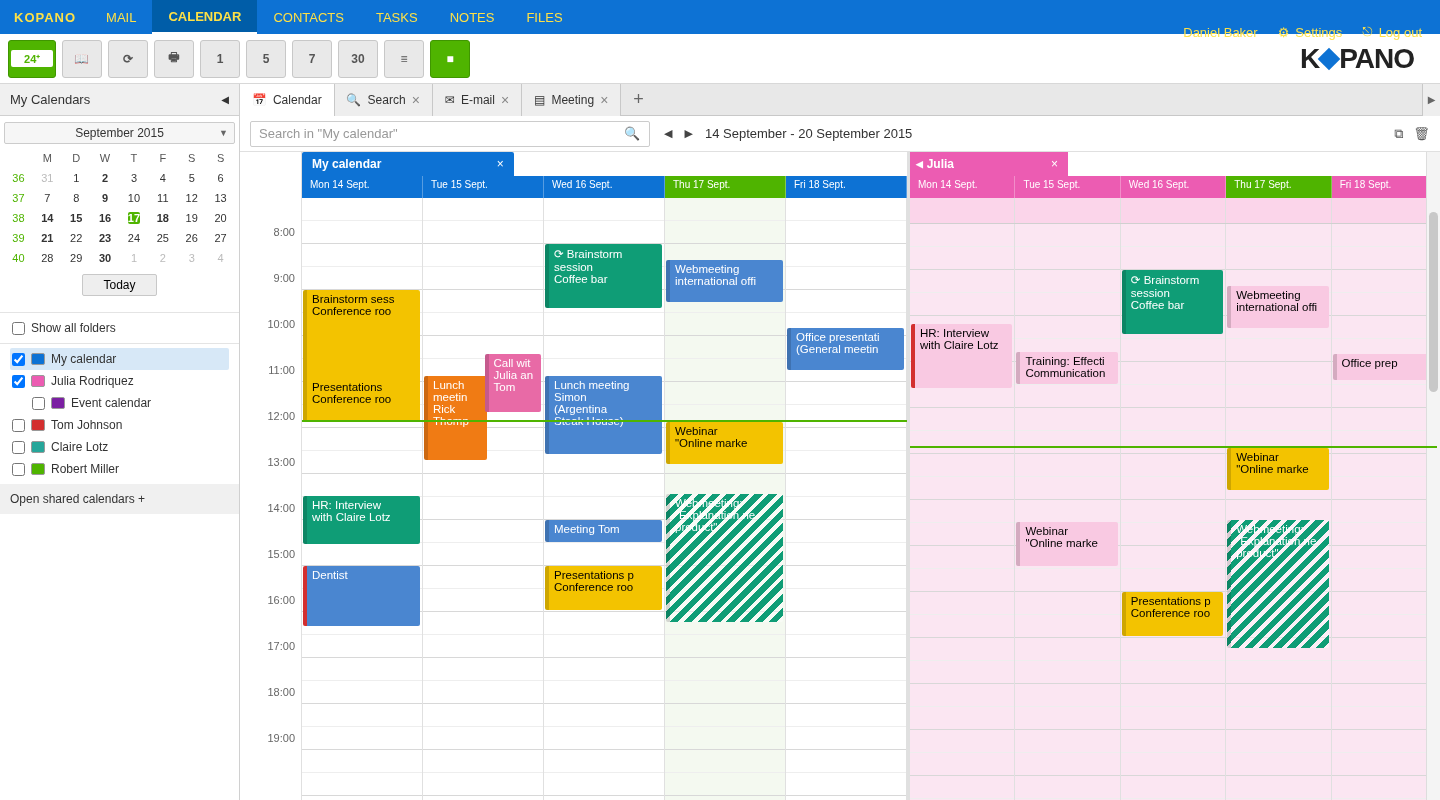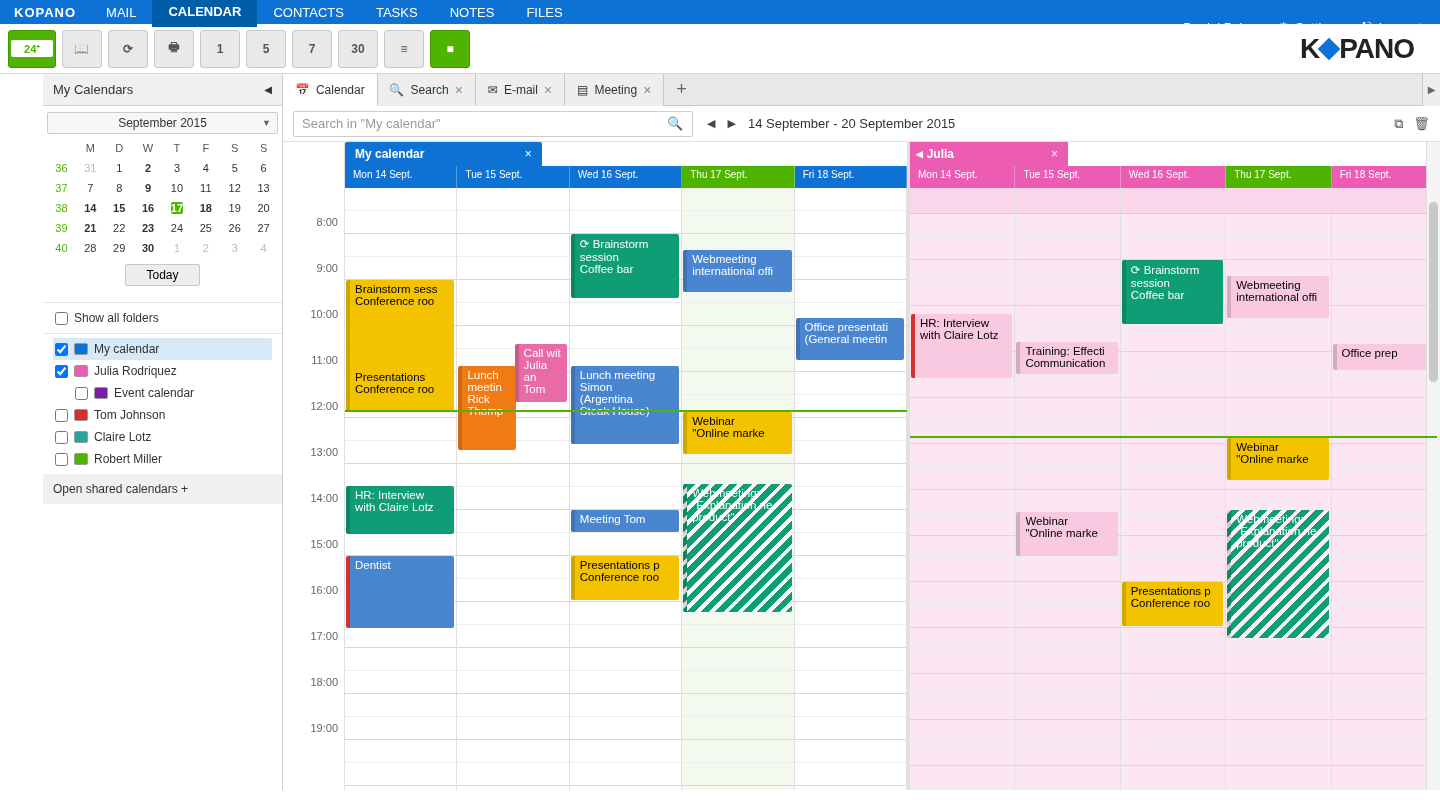--- a/index.html
+++ b/index.html
@@ -1,19 +1,19 @@
 <!DOCTYPE html>
 <html><head>
 <meta charset="utf-8">
 <style>
 * { box-sizing: border-box; margin: 0; padding: 0; }
 html, body { width: 1440px; height: 800px; font-family: Arial, Helvetica, sans-serif; font-size: 13px; color: #333; overflow: hidden; background: #fff; }
 
 
-.topnav { display: flex; align-items: center; background: #0d72d4; height: 24px; color: #ffffff; }
+.topnav { display: flex; align-items: center; background: #0d72d4; height: 34px; color: #fde047; }
 .topnav .brand { padding: 0 14px; font-weight: bold; letter-spacing: 1px; }
 .topnav .navitem { padding: 0 16px; height: 34px; display: flex; align-items: center; cursor: pointer; font-size: 13px; }
 .topnav .navitem.active { background: #005da8; border-bottom: 2px solid #fff; font-weight: bold; }
 .topnav .spacer { flex: 1; }
 .topnav .right { display: flex; align-items: center; gap: 8px; padding-right: 12px; }
 .topnav .right .link { display: flex; align-items: center; gap: 6px; padding: 0 6px; cursor: pointer; margin-top: 30px; }
 
 
 .toolbar { display: flex; align-items: center; height: 50px; background: #fff; border-bottom: 1px solid #d8d8d8; padding: 0 8px; }
 .toolbar .btngroup { display: flex; gap: 6px; }
@@ -21,21 +21,21 @@
 .toolbar .tbtn.green { background: #4fb400; border-color: #3f9600; color: #fff; width: 48px; position: relative; }
 .toolbar .tbtn.green::after { content: ""; position: absolute; right: 4px; top: 50%; border: 4px solid transparent; border-top-color: #fff; margin-top: -2px; }
 .toolbar .tbtn.video { background: #4fb400; border-color: #3f9600; color: #fff; }
 .toolbar .logo { margin-left: auto; font-weight: bold; font-size: 28px; color: #222; display: flex; align-items: center; padding-right: 18px; letter-spacing: -1px; }
 .toolbar .logo .diamond { width: 16px; height: 16px; background: #0d72d4; transform: rotate(45deg); margin: 0 2px; }
 
 
 .body { display: flex; height: calc(800px - 34px - 50px); }
 
 
-.sidebar { width: 240px; border-right: 1px solid #d0d0d0; display: flex; flex-direction: column; margin-left: 43px; }
+.sidebar { width: 240px; border-right: 1px solid #d0d0d0; display: flex; flex-direction: column; }
 .sidebar .header { display: flex; align-items: center; justify-content: space-between; padding: 8px 10px; background: #f0f0f0; border-bottom: 1px solid #d0d0d0; font-size: 13px; }
 .sidebar .mini { padding: 6px 4px; }
 .sidebar .monthsel { display: flex; align-items: center; justify-content: center; background: #f6f6f6; border: 1px solid #ccc; border-radius: 2px; height: 22px; font-size: 12px; position: relative; margin-bottom: 4px; }
 .sidebar .monthsel .chev { position: absolute; right: 6px; font-size: 9px; color: #666; }
 .sidebar table.minical { width: 100%; border-collapse: collapse; font-size: 11px; }
 .sidebar table.minical th, .sidebar table.minical td { text-align: center; padding: 4px 0; width: 12.5%; }
 .sidebar table.minical th { color: #555; font-weight: normal; }
 .sidebar table.minical .wk { color: #4fb400; }
 .sidebar table.minical .other { color: #bbb; }
 .sidebar table.minical .bold { font-weight: bold; }
@@ -354,21 +354,21 @@
                 <span class="ln">Conference roo</span>
               </div>
               <div class="ev dark" style="left: calc(0% + 1px); width: calc(20% - 4px); top: 180px; height: 44px; background: rgb(243, 195, 0);">
                 <span class="ln">Presentations</span>
                 <span class="ln">Conference roo</span>
               </div>
               <div class="ev" style="left: calc(0% + 1px); width: calc(20% - 4px); top: 298px; height: 48px; background: rgb(15, 157, 118);">
                 <span class="ln">HR: Interview</span>
                 <span class="ln">with Claire Lotz</span>
               </div>
-              <div class="ev" style="left: calc(0% + 1px); width: calc(20% - 4px); top: 368px; height: 72px; background: rgb(74, 134, 208); border-left-color: rgb(211, 47, 47);">
+              <div class="ev" style="left: calc(0% + 1px); width: calc(20% - 4px); top: 368px; height: 60px; background: rgb(74, 134, 208); border-left-color: rgb(211, 47, 47);">
                 <span class="ln">Dentist</span>
               </div>
               <div class="ev" style="left: calc(20% + 1px); width: calc(11% - 4px); top: 178px; height: 84px; background: rgb(240, 123, 20);">
                 <span class="ln">Lunch</span>
                 <span class="ln">meetin</span>
                 <span class="ln">Rick</span>
                 <span class="ln">Thomp</span>
               </div>
               <div class="ev" style="left: calc(30% + 1px); width: calc(10% - 4px); top: 156px; height: 58px; background: rgb(232, 106, 166);">
                 <span class="ln">Call wit</span>

